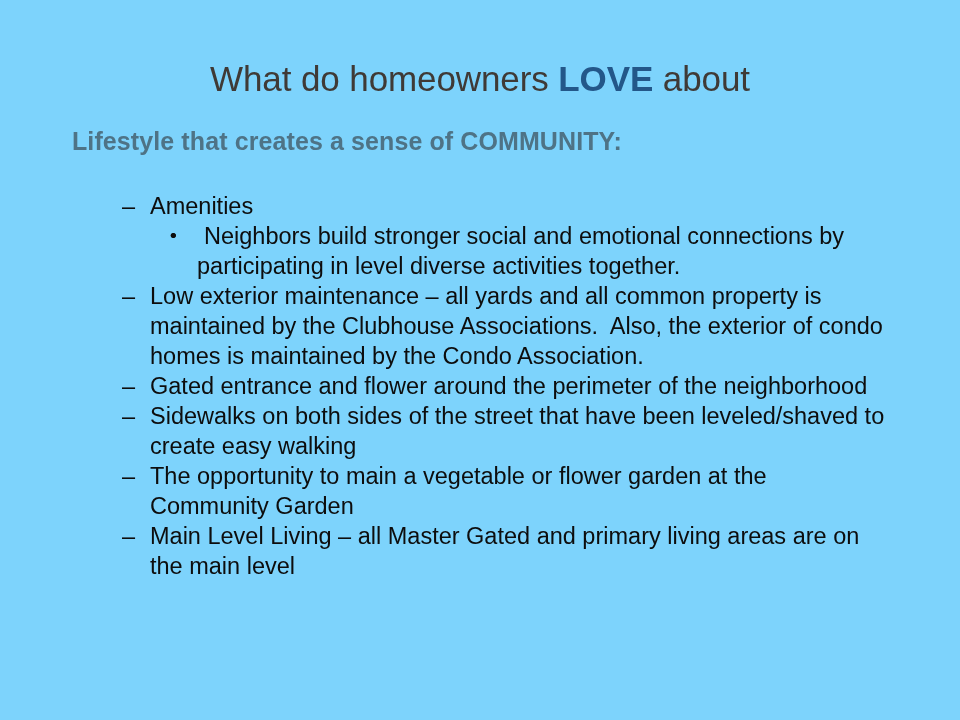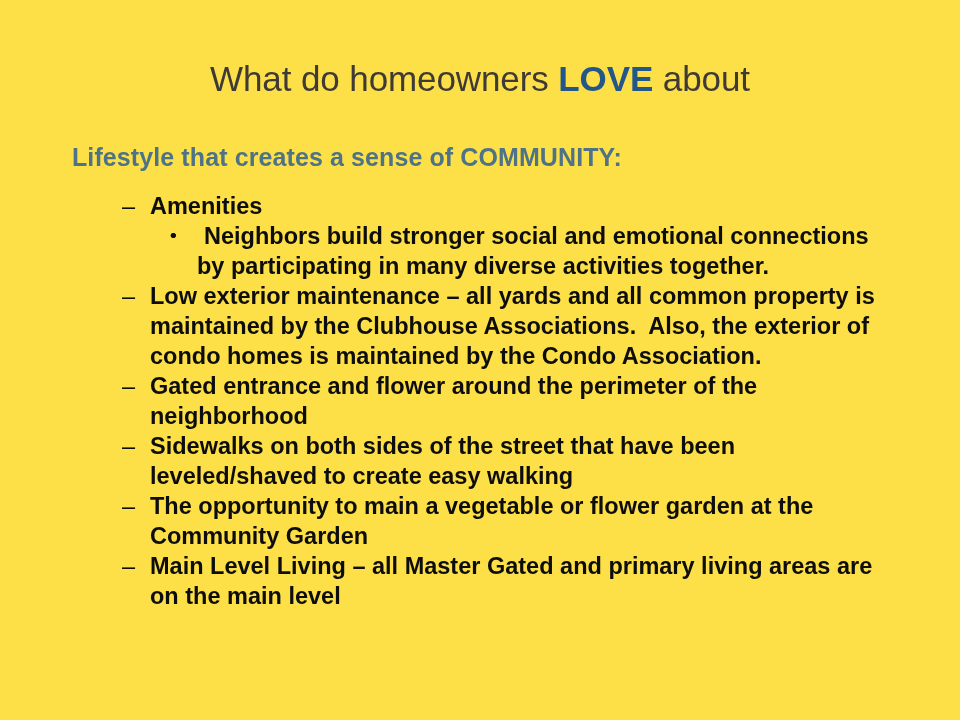--- a/index.html
+++ b/index.html
@@ -11,21 +11,21 @@
     height: 720px;
     background: #ffffff;
     font-family: "Liberation Sans", sans-serif;
     overflow: hidden;
   }
 
   #slide {
     position: relative;
     width: 960px;
     height: 720px;
-    background: #fde047;
+    background: #7dd3fc;
   }
 
   
   .slide-title {
     position: absolute;
     left: 60px;
     top: 14px;
     width: 840px;
     text-align: center;
     font-size: 35px;
@@ -37,21 +37,21 @@
   }
   .slide-title .love {
     font-weight: bold;
     color: #235789;
   }
 
   
   .subtitle {
     position: absolute;
     left: 72px;
-    top: 142px;
+    top: 126px;
     font-size: 25px;
     line-height: 30px;
     font-weight: bold;
     color: #4e7386;
     letter-spacing: 0.1px;
   }
 
   
   .body-list {
     position: absolute;
@@ -96,21 +96,20 @@
     line-height: 30px;
   }
   .lvl2 > .text {
     display: block;
     text-indent: 7px;
   }
 
   .text {
     display: block;
     white-space: pre-wrap;
-    font-weight: bold;
   }
 </style>
 </head>
 <body>
 
 <div id="slide">
 
   <div class="slide-title">
     <span>What do homeowners </span><span class="love">LOVE</span><span> about</span><br>
   </div>
@@ -120,21 +119,21 @@
   <div class="body-list" id="bullet-list">
       <div class="bullet lvl1">
         <span class="marker">–</span>
         <span class="text">Amenities</span>
       </div>
       <div class="bullet lvl2">
         <span class="marker">•</span>
       </div>
       <div class="bullet lvl2">
         <span class="marker">•</span>
-        <span class="text">Neighbors build stronger social and emotional connections by participating in many diverse activities together.</span>
+        <span class="text">Neighbors build stronger social and emotional connections by participating in level diverse activities together.</span>
       </div>
       <div class="bullet lvl1">
         <span class="marker">–</span>
         <span class="text">Low exterior maintenance – all yards and all common property is maintained by the Clubhouse Associations.  Also, the exterior of condo homes is maintained by the Condo Association.</span>
       </div>
       <div class="bullet lvl1">
         <span class="marker">–</span>
         <span class="text">Gated entrance and flower around the perimeter of the neighborhood</span>
       </div>
       <div class="bullet lvl1">

